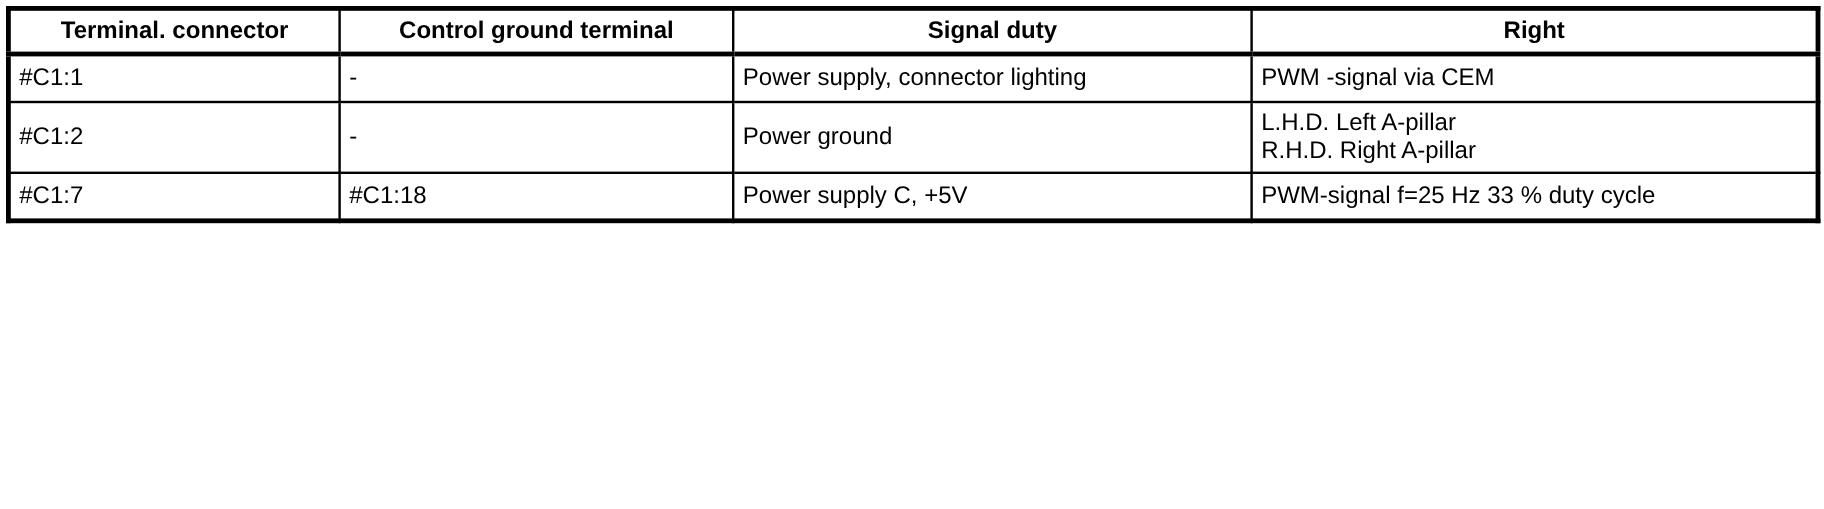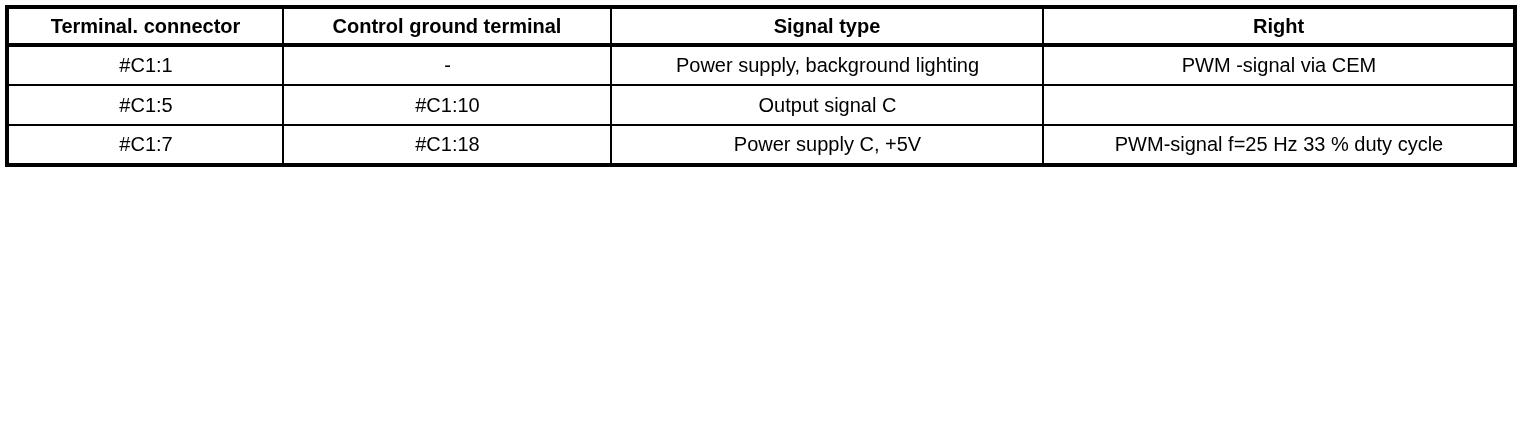--- a/index.html
+++ b/index.html
@@ -35,21 +35,21 @@
     border: 4px solid #000000;
   }
   table.pinout thead th {
     font-weight: bold;
     text-align: center;
     height: 38px;
     padding: 4px 6px;
     border-bottom: 4px solid #000000;
   }
   table.pinout tbody td {
-    text-align: center;
+    text-align: left;
     vertical-align: middle;
     padding: 4px 6px 4px 7px;
     height: 40px;
   }
   col.c1 { width: 276px; }
   col.c2 { width: 328px; }
   col.c3 { width: 432px; }
   col.c4 { width: 472px; }
 </style>
 </head>
@@ -60,36 +60,36 @@
     <colgroup>
       <col class="c1">
         <col class="c2">
         <col class="c3">
         <col class="c4">
     </colgroup>
     <thead>
       <tr>
         <th>Terminal. connector</th>
         <th>Control ground terminal</th>
-        <th>Signal type</th>
+        <th>Signal duty</th>
         <th>Right</th>
       </tr>
     </thead>
     <tbody>
         <tr>
           <td>#C1:1</td>
           <td>-</td>
-          <td>Power supply, background lighting</td>
+          <td>Power supply, connector lighting</td>
           <td>PWM -signal via CEM</td>
         </tr>
         <tr>
-          <td>#C1:5</td>
-          <td>#C1:10</td>
-          <td>Output signal C</td>
-          <td></td>
+          <td>#C1:2</td>
+          <td>-</td>
+          <td>Power ground</td>
+          <td>L.H.D. Left A-pillar<br>R.H.D. Right A-pillar</td>
         </tr>
         <tr>
           <td>#C1:7</td>
           <td>#C1:18</td>
           <td>Power supply C, +5V</td>
           <td>PWM-signal f=25 Hz 33 % duty cycle</td>
         </tr>
       </tbody>
   </table>
 </div>

